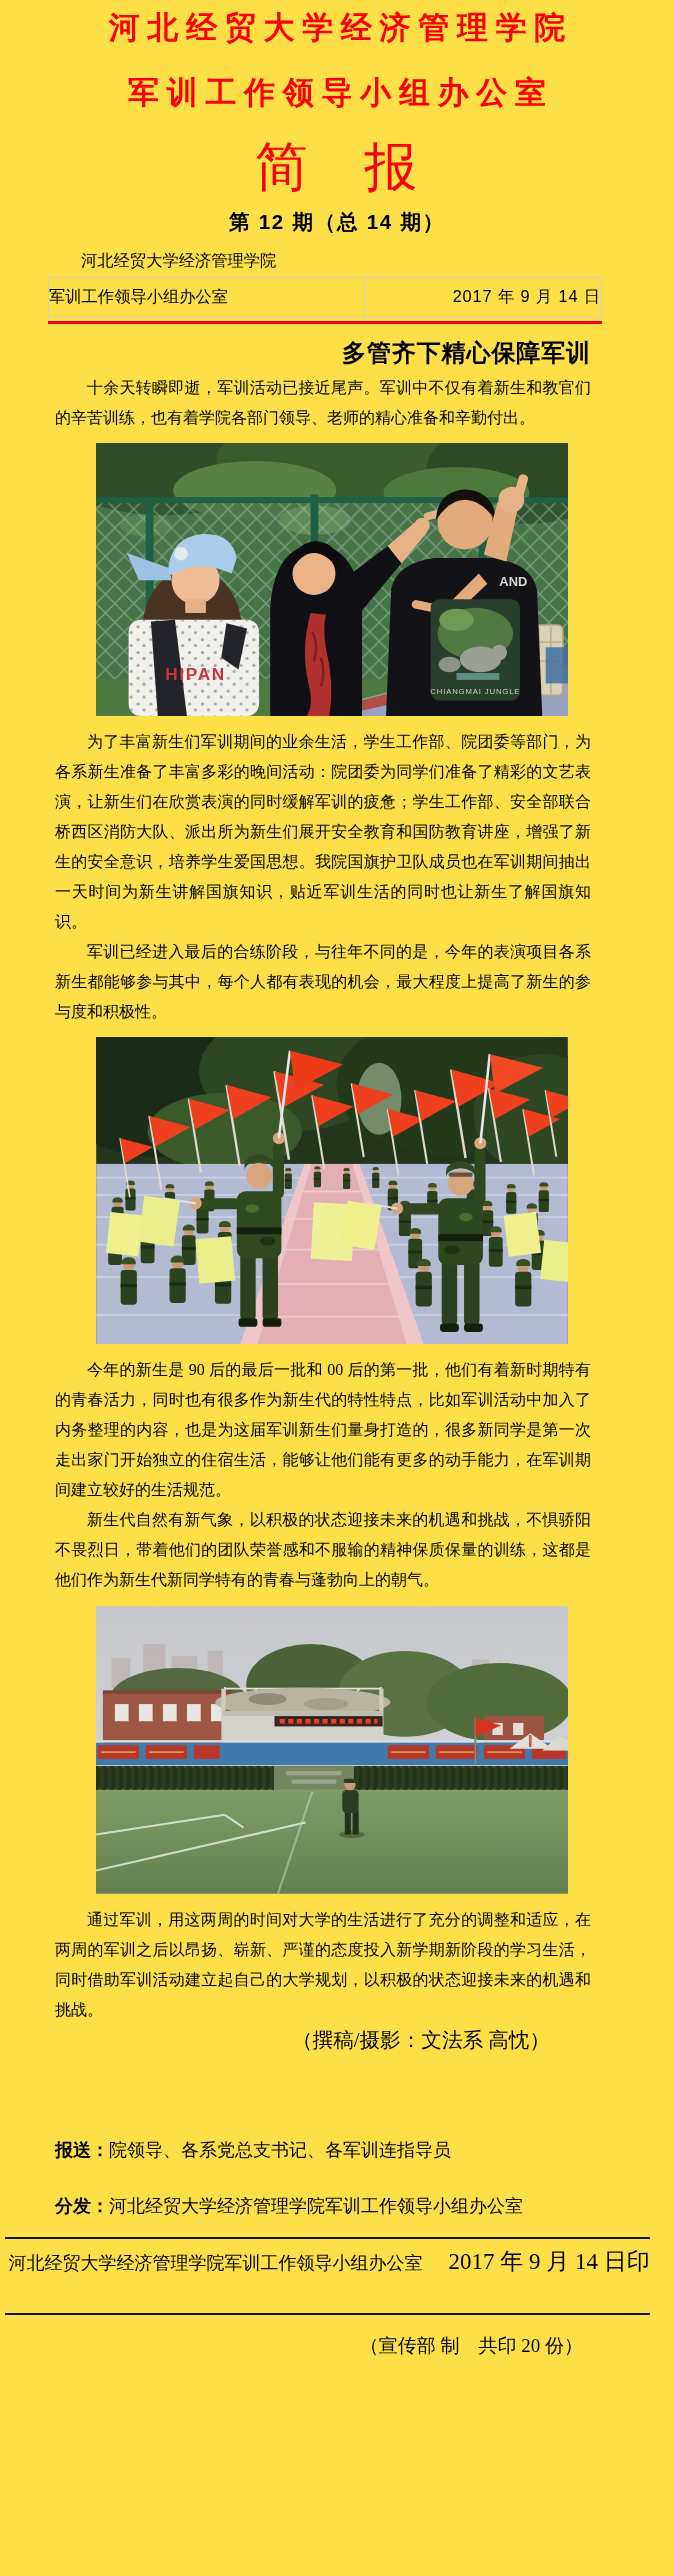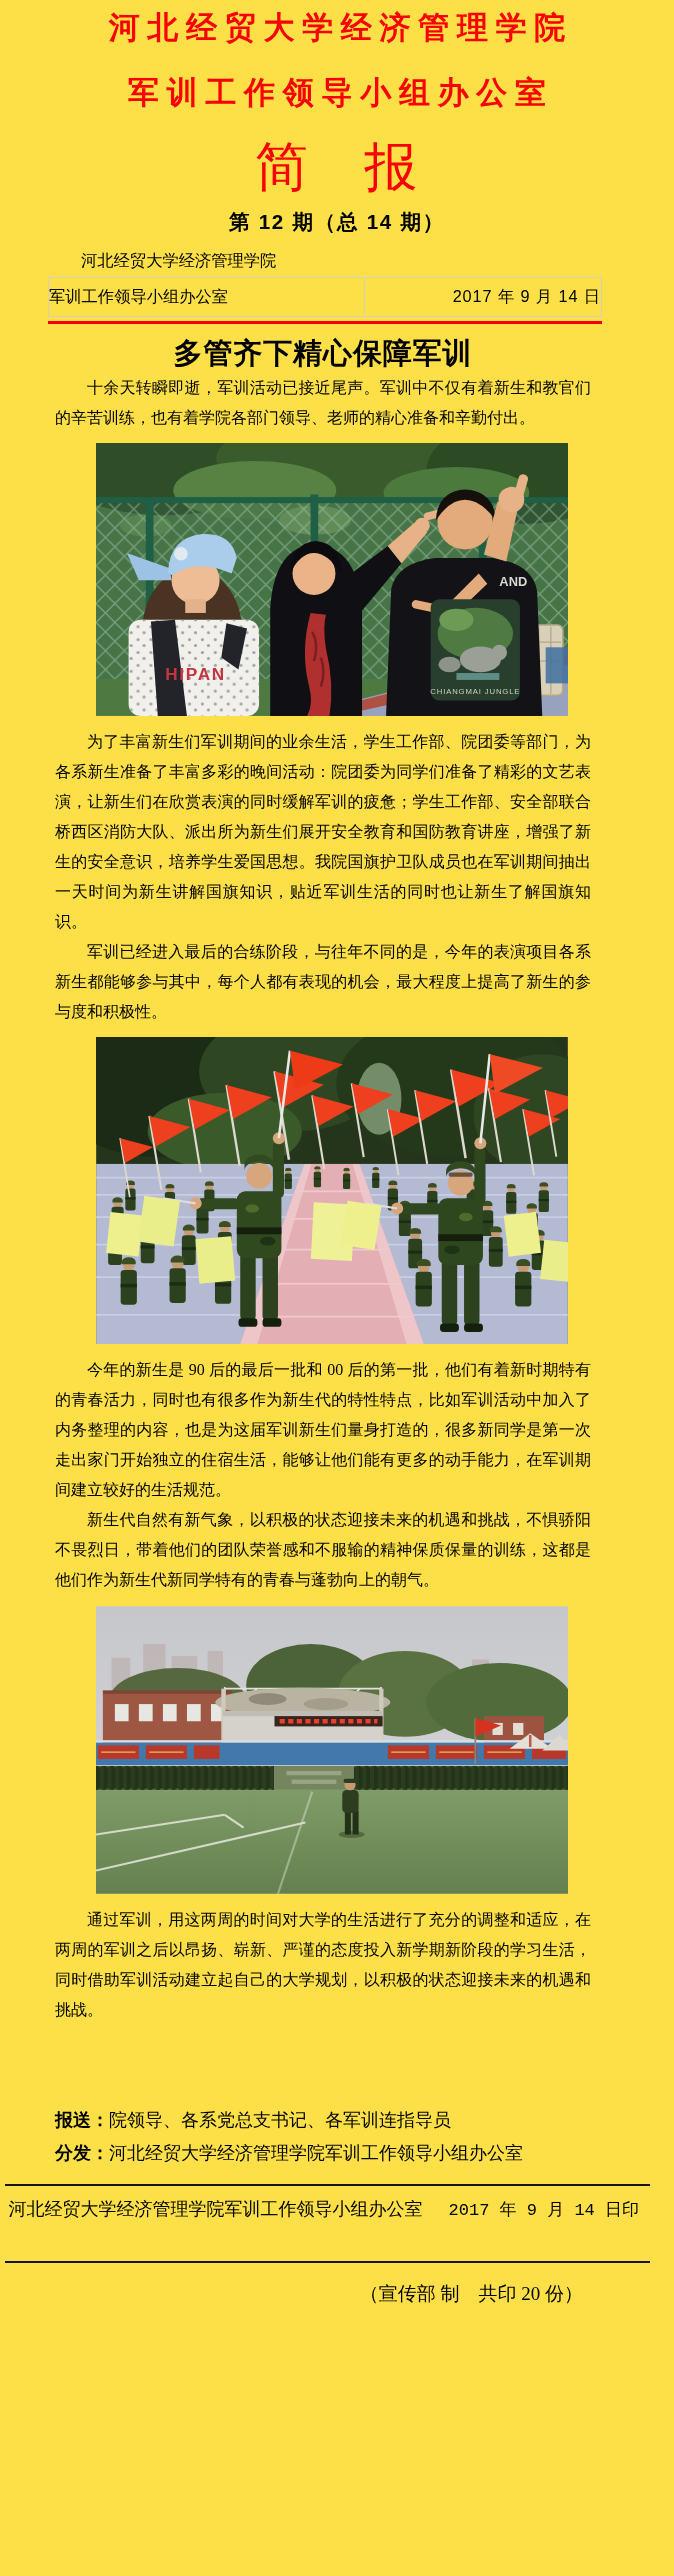--- a/index.html
+++ b/index.html
@@ -16,37 +16,37 @@
   .info{width:554px;margin:15.5px 0 0 48px;}
   .issuer{font-size:16.3px;line-height:20.6px;margin:0 0 5.2px 33px;}
   table.meta{width:554px;border-collapse:collapse;table-layout:fixed;}
   table.meta td{border:1.7px solid #d8d0bd;height:38px;font-size:16.3px;padding:0;}
   td.office-cell{width:57%;padding-left:33px;}
   td.date-cell{text-align:right;font-family:"Liberation Sans","DejaVu Sans",sans-serif;letter-spacing:0.9px;}
   .red-rule{height:3.4px;background:#f40000;margin-top:4.3px;}
 
   
   .article{width:536px;margin-left:55px;}
-  h1.atitle{font-size:29px;line-height:26px;font-weight:700;text-align:center;margin:15.5px 0 6.9px 0;letter-spacing:0.9px;}
+  h1.atitle{font-size:24px;line-height:26px;font-weight:700;text-align:right;margin:15.5px 0 6.9px 0;letter-spacing:0.9px;}
   p.body{font-size:16px;line-height:30px;text-align:justify;text-justify:inter-ideograph;text-indent:2em;margin:0;}
   figure.photo{margin:10.3px 0 11px 41px;width:472px;}
   figure.photo svg{display:block;}
   .byline{font-size:20.6px;line-height:30px;text-align:right;padding-right:41px;}
 
   
   .dist{margin-top:84px;font-size:18px;line-height:22px;}
   .dist-row b{font-weight:700;}
-  .dist-row + .dist-row{margin-top:11px;}
+  .dist-row + .dist-row{margin-top:34px;}
 
   
   .hr{height:1.7px;background:#151515;margin:0 24px 0 5.2px;}
   .hr-1{margin-top:20.6px;}
   .hr-2{margin-top:39px;}
   .printline{font-size:18px;line-height:22px;margin:12px 0 0 8.6px;white-space:nowrap;}
-  .printline .pdate{margin-left:26px;font-family:Liberation Mono, monospace;font-size:17px;}
+  .printline .pdate{margin-left:26px;font-family:Liberation Serif, serif;font-size:23px;}
   .printnote{font-size:19px;line-height:22px;text-align:right;padding-right:91px;margin-top:20.6px;}
 </style>
 </head>
 <body>
 
 <div class="page">
 
   <header>
     <div class="org org-1">河北经贸大学经济管理学院</div>
     <div class="org org-2">军训工作领导小组办公室</div>
@@ -406,20 +406,21 @@
           <rect x="3" y="26" width="7" height="28" fill="#233118"></rect>
           <rect x="-9" y="2" width="19" height="27" rx="5" fill="#2c3d20"></rect>
           <circle cx="0" cy="-4" r="6.5" fill="#c49b74"></circle>
           <rect x="-7.5" y="-11" width="15" height="5" rx="2.5" fill="#2c3d20"></rect>
         </g>
       </svg>
     </figure>
 
     <p class="body">通过军训，用这两周的时间对大学的生活进行了充分的调整和适应，在两周的军训之后以昂扬、崭新、严谨的态度投入新学期新阶段的学习生活，同时借助军训活动建立起自己的大学规划，以积极的状态迎接未来的机遇和挑战。</p>
 
+    <div class="byline">（撰稿/摄影：文法系 高忱）</div>
 
     <div class="dist">
       <div class="dist-row"><b>报送：</b><span>院领导、各系党总支书记、各军训连指导员</span></div>
       <div class="dist-row"><b>分发：</b><span>河北经贸大学经济管理学院军训工作领导小组办公室</span></div>
     </div>
   </main>
 
   <footer>
     <div class="hr hr-1"></div>
     <div class="printline">

